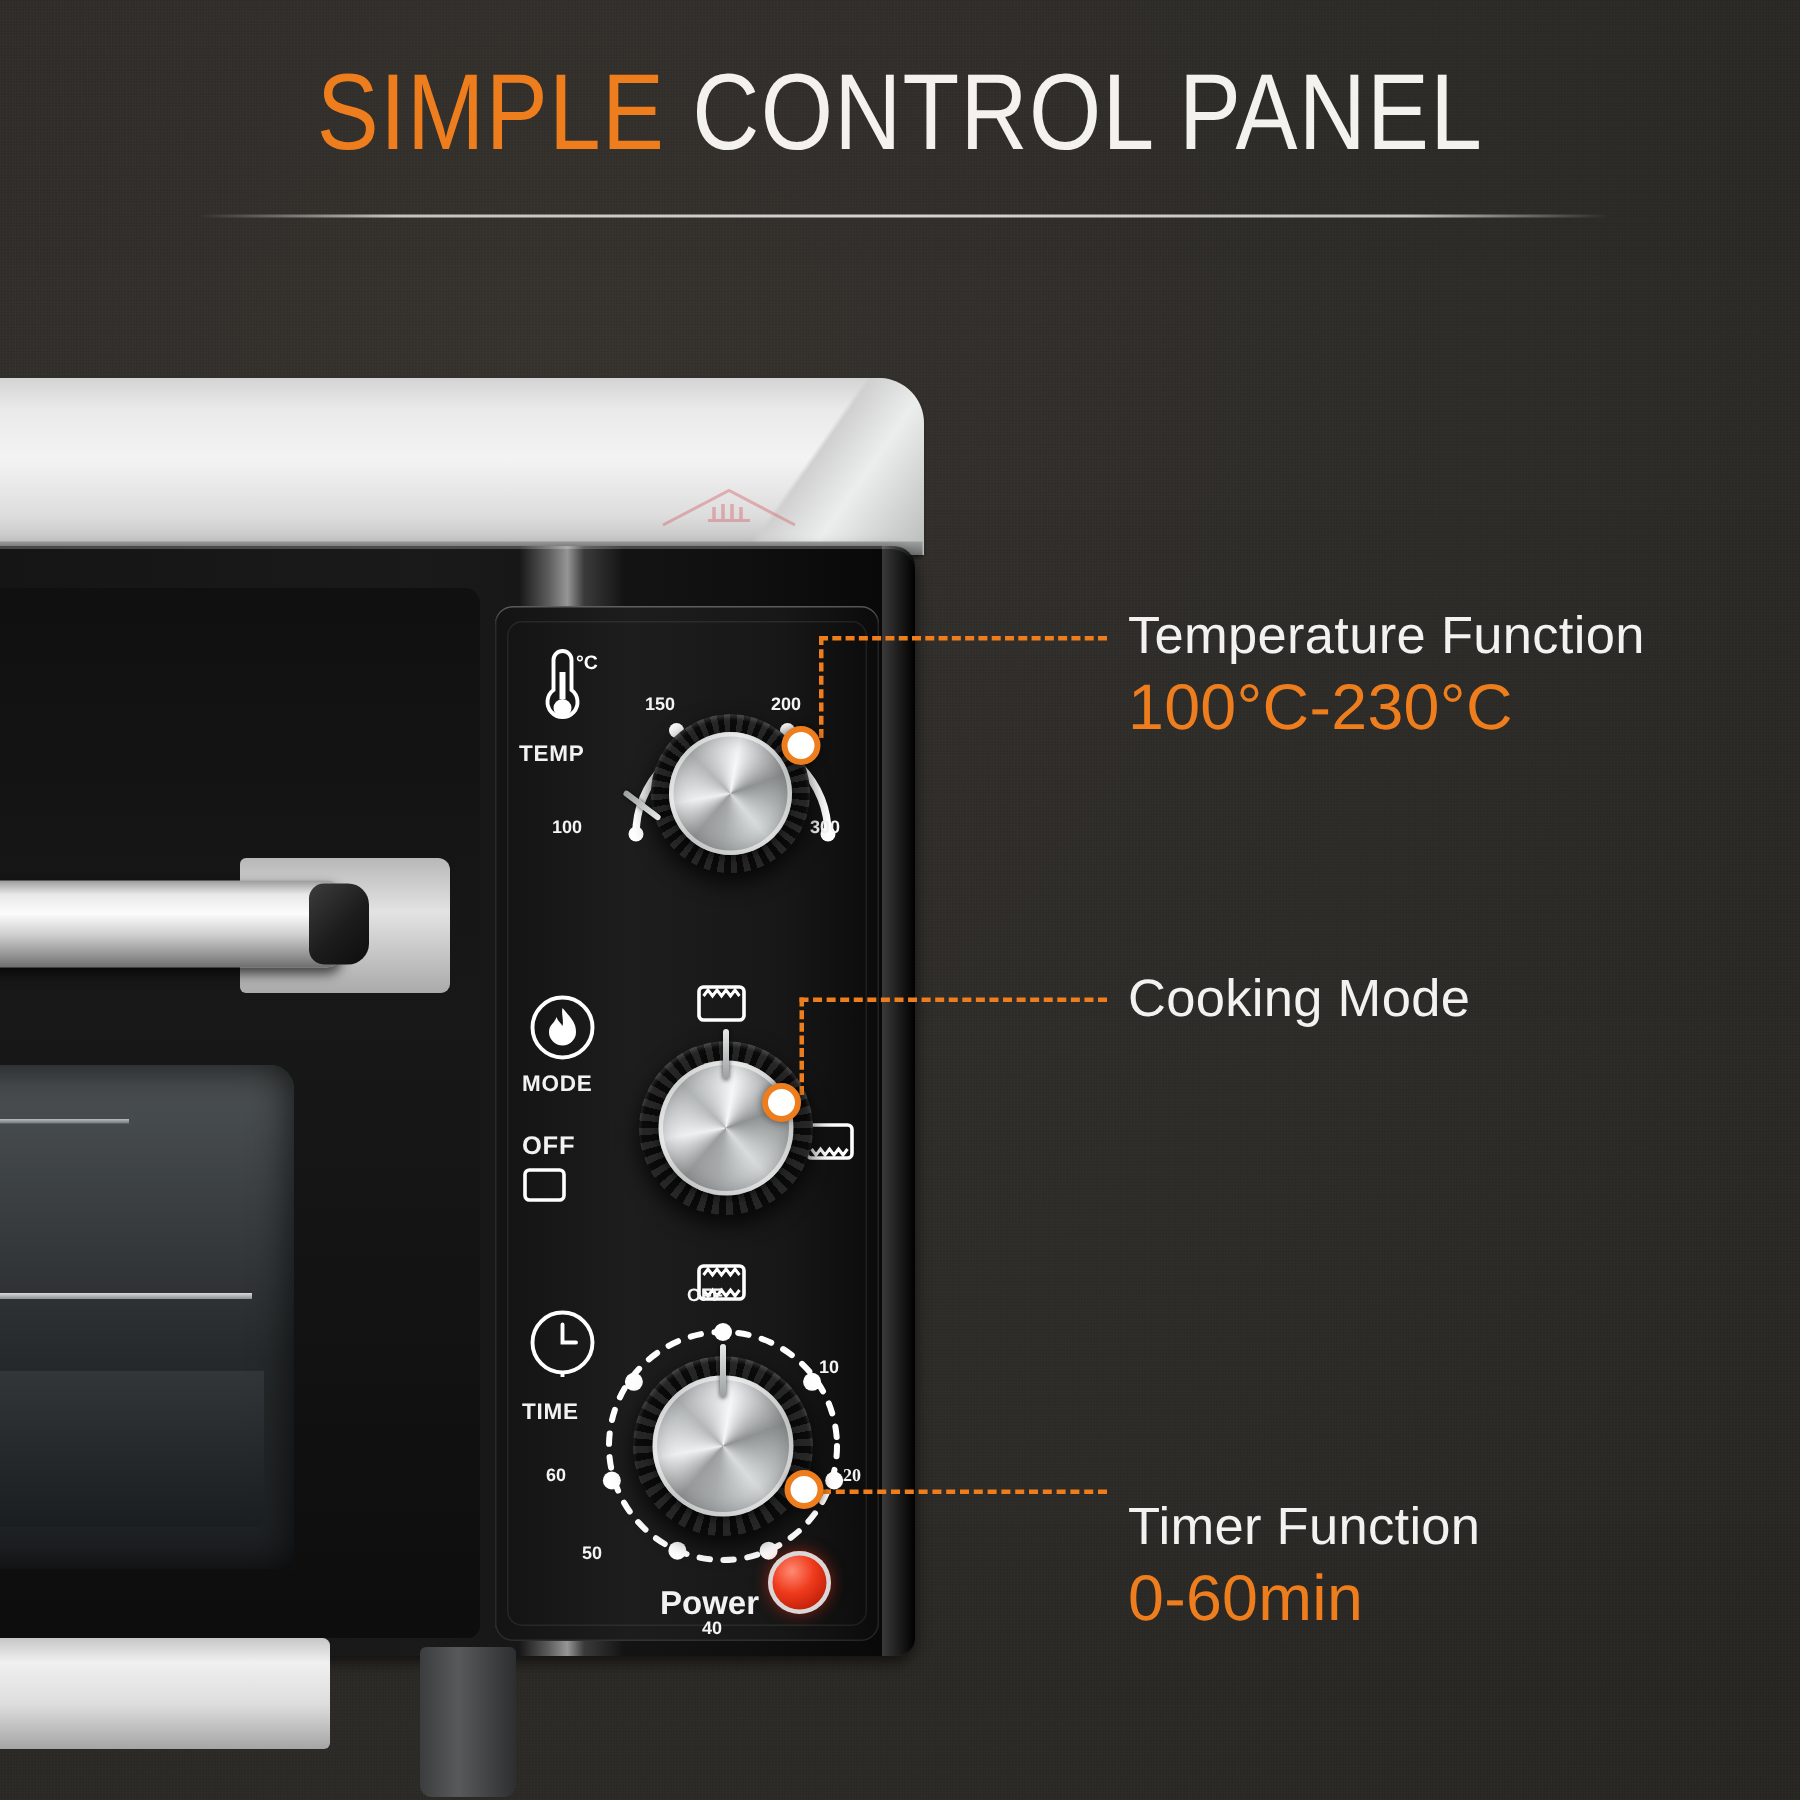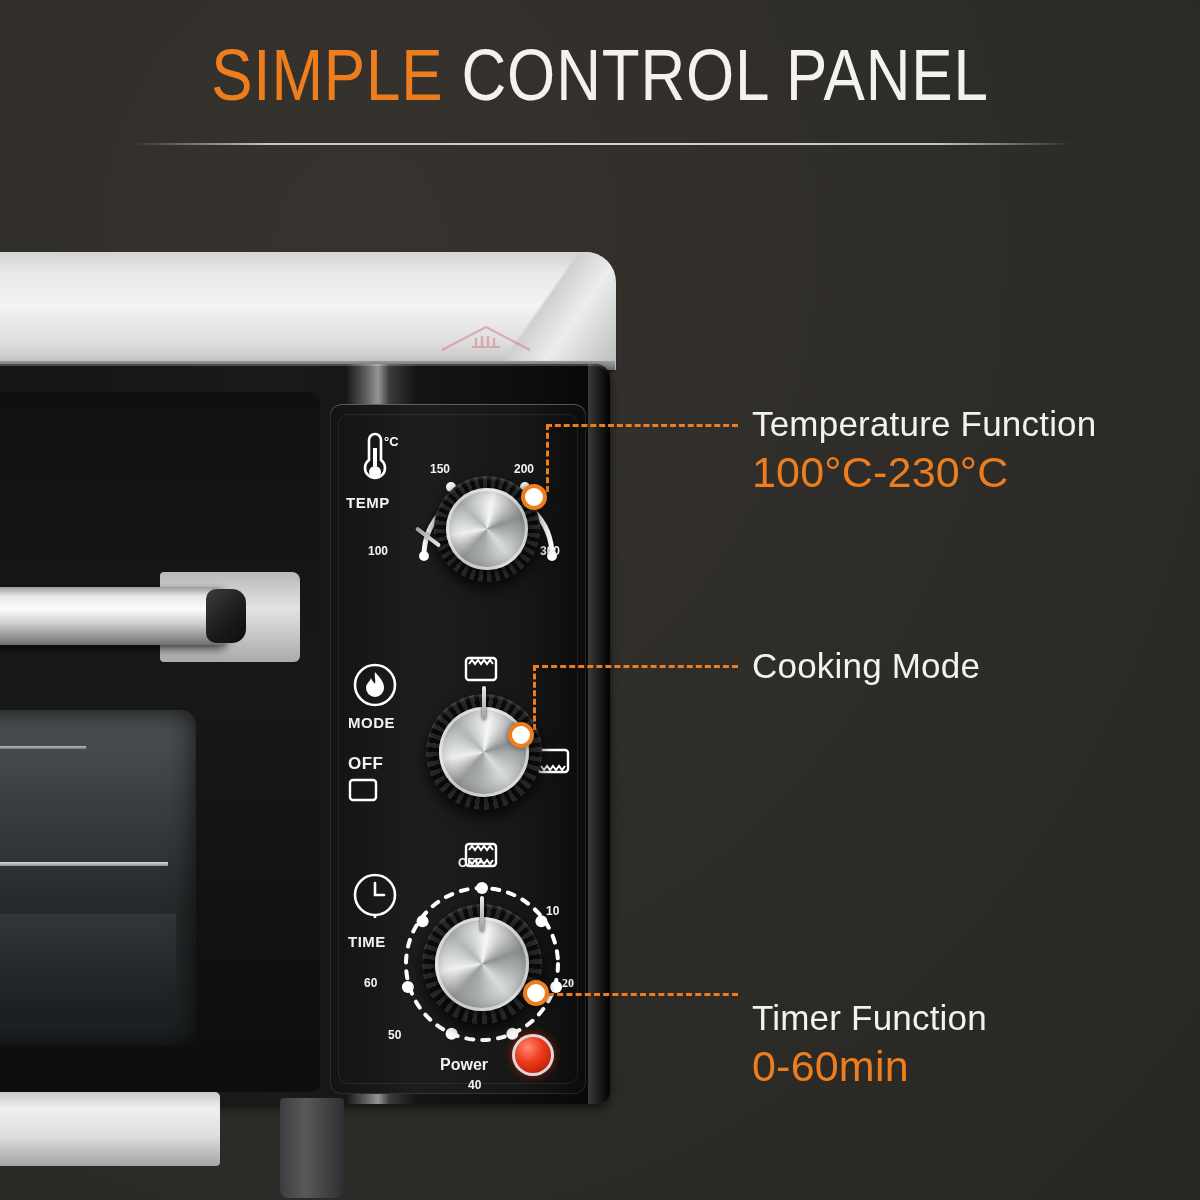--- a/index.html
+++ b/index.html
@@ -319,21 +319,21 @@
     <div class="scale-num" style="left:232px; top:572px;font-family:Liberation Serif, serif;">20</div>
     <div class="scale-num" style="left:204px; top:646px;">30</div>
     <div class="scale-num" style="left:138px; top:674px;">40</div>
     <div class="scale-num" style="left:58px;  top:624px;">50</div>
     <div class="scale-num" style="left:34px;  top:572px;">60</div>
 
     <div class="knob" style="left:92px; top:500px; width:120px; height:120px;"></div>
     <div class="knob-cap" style="left:105px; top:513px; width:94px; height:94px;"></div>
     <div class="knob-pointer" style="left:150px; top:492px; height:36px;"></div>
 
-    <div style="position:absolute; left:110px; top:652px; color:#f2f2f2; font-size:16px; font-weight:700;">Power</div>
+    <div style="position:absolute; left:110px; top:652px; color:#f2f2f2; font-size:22px; font-weight:700;">Power</div>
     <div style="position:absolute; left:182px; top:630px; width:42px; height:42px; border-radius:50%;
                 background:radial-gradient(circle at 38% 32%, #ff8a72 0%, #ef3a1c 38%, #c01f09 72%, #6d1205 100%);
                 box-shadow:inset 0 0 0 3px #d8d8d8, 0 0 10px rgba(224,43,22,.55);"></div>
   </div>
 </div>
 
 <div class="lead lead-v" style="left:546px; top:424px; height:68px;"></div>
 <div class="lead lead-h" style="left:546px; top:424px; width:192px;"></div>
 <div class="dot" style="left:521px; top:484px;"></div>
 

